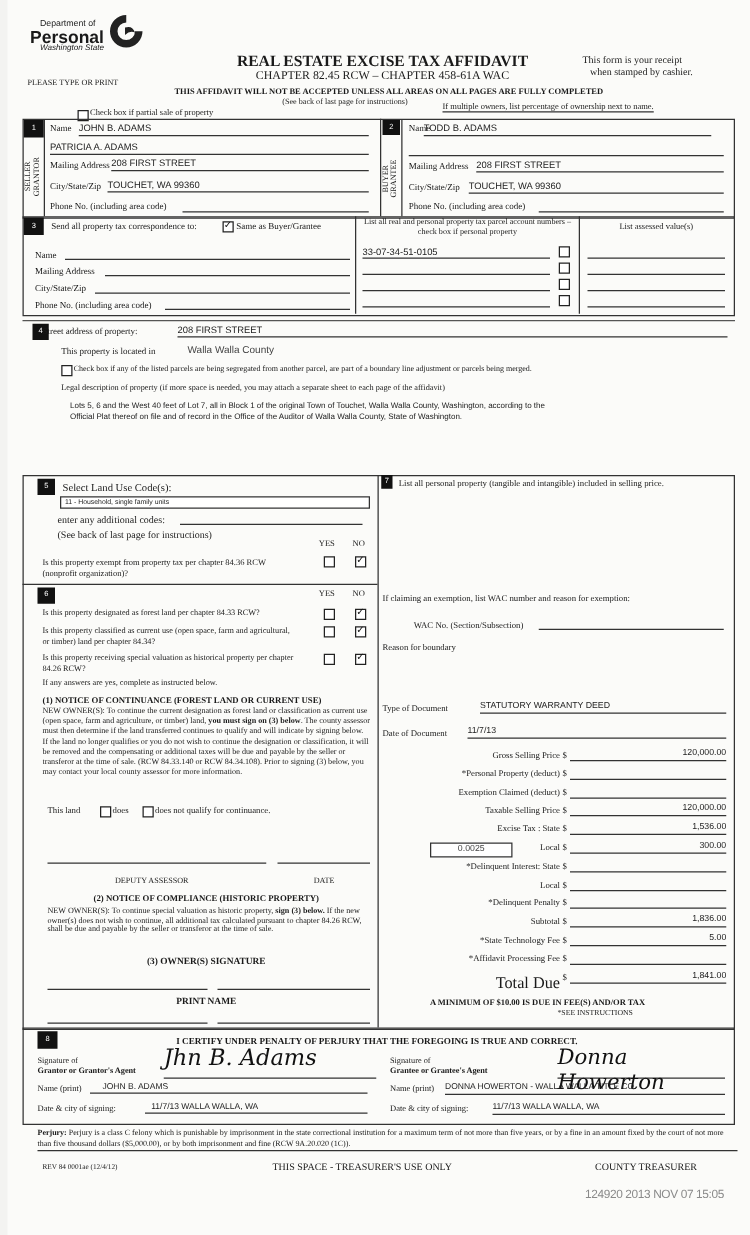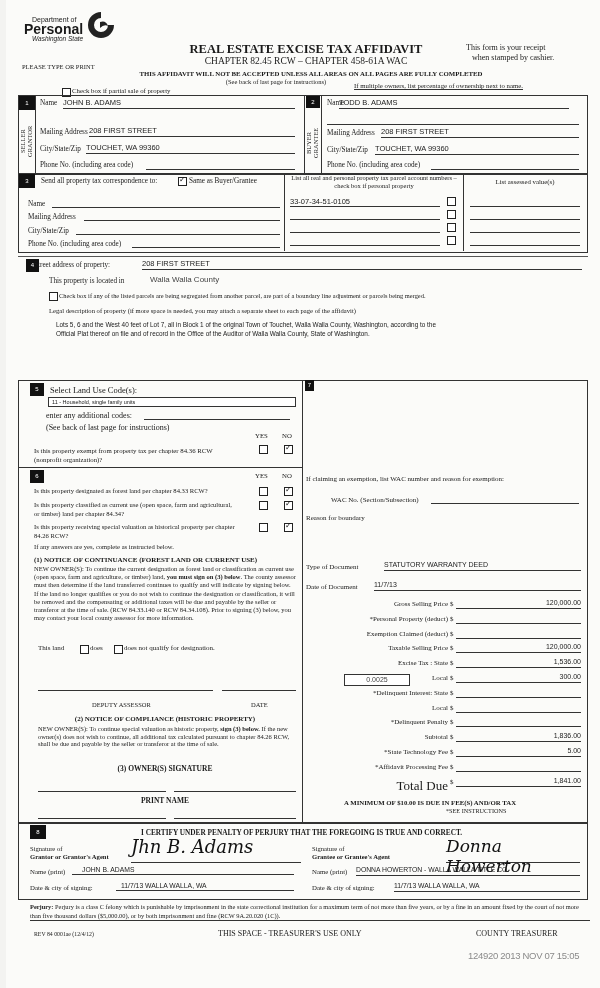--- a/index.html
+++ b/index.html
@@ -52,20 +52,21 @@
   <div class="abs" style="left:298px;top:95px;width:1px;height:78px;background:#333;"></div>
 
   <div class="abs numbox" style="left:13px;top:96px;width:16px;height:14px;line-height:14px;">1</div>
   <div class="abs" style="left:29px;top:96px;width:1px;height:77px;background:#333;"></div>
   <div class="abs vert serif" style="left:13px;top:112px;width:16px;height:58px;">
     <span>SELLER</span><br>
     <span>GRANTOR</span>
   </div>
   <div class="abs serif lbl" style="left:34px;top:99px;">Name</div>
   <div class="abs uline fill" style="left:57px;top:98px;width:232px;height:10px;">JOHN B. ADAMS</div>
+  <div class="abs uline fill" style="left:34px;top:113px;width:255px;height:10px;">PATRICIA A. ADAMS</div>
   <div class="abs serif lbl" style="left:34px;top:128px;">Mailing Address</div>
   <div class="abs uline fill" style="left:83px;top:126px;width:206px;height:10px;">208 FIRST STREET</div>
   <div class="abs serif lbl" style="left:34px;top:145px;">City/State/Zip</div>
   <div class="abs uline fill" style="left:80px;top:143px;width:209px;height:10px;">TOUCHET, WA  99360</div>
   <div class="abs serif lbl" style="left:34px;top:161px;">Phone No. (including area code)</div>
   <div class="abs uline fill" style="left:140px;top:160px;width:149px;height:9px;"></div>
 
   <div class="abs numbox" style="left:300px;top:96px;width:14px;height:12px;line-height:12px;">2</div>
   <div class="abs" style="left:315px;top:96px;width:1px;height:77px;background:#333;"></div>
   <div class="abs vert serif" style="left:299px;top:118px;width:16px;height:50px;">
@@ -165,39 +166,40 @@
   <div class="abs serif" style="left:28px;top:543px;font-size:6.6px;">If any answers are yes, complete as instructed below.</div>
   <div class="abs serif bold" style="left:28px;top:556px;font-size:7px;">(1) NOTICE OF CONTINUANCE  (FOREST LAND OR CURRENT USE)</div>
   <div class="abs serif" style="left:28px;top:565px;width:262px;font-size:6.5px;line-height:8.2px;">
     <span>NEW OWNER(S): To continue the current designation as forest land or classification as current use (open space, farm and agriculture, or timber) land,</span>
     <b>you must sign on (3) below</b><span>. The county assessor must then determine if the land transferred continues to qualify and will indicate by signing below. If the land no longer qualifies or you do not wish to continue the designation or classification, it will be removed and the compensating or additional taxes will be due and payable by the seller or transferor at the time of sale. (RCW 84.33.140 or RCW 84.34.108). Prior to signing (3) below, you may contact your local county assessor for more information.</span>
   </div>
   <div class="abs serif" style="left:32px;top:644px;font-size:7px;">This land</div>
   <span class="cb" style="left:74px;top:645px;"></span>
   <div class="abs serif" style="left:84px;top:644px;font-size:7px;">does</div>
   <span class="cb" style="left:108px;top:645px;"></span>
-  <div class="abs serif" style="left:118px;top:644px;font-size:7px;">does not qualify for designation.</div>
+  <div class="abs serif" style="left:118px;top:644px;font-size:7px;">does not qualify for continuance.</div>
 
   <div class="abs uline" style="left:32px;top:690px;width:175px;height:0;"></div>
   <div class="abs uline" style="left:216px;top:690px;width:74px;height:0;"></div>
   <div class="abs serif" style="left:86px;top:701px;font-size:6.5px;">DEPUTY ASSESSOR</div>
   <div class="abs serif" style="left:245px;top:701px;font-size:6.5px;">DATE</div>
   <div class="abs serif bold center" style="left:28px;top:715px;width:262px;font-size:7px;">(2) NOTICE OF COMPLIANCE (HISTORIC PROPERTY)</div>
   <div class="abs serif" style="left:32px;top:725px;width:262px;font-size:6.5px;line-height:7.6px;">
     <span>NEW OWNER(S): To continue special valuation as historic property,</span>
     <b>sign (3) below.</b><span> If the new owner(s) does not wish to continue, all additional tax calculated pursuant to chapter 84.26 RCW, shall be due and payable by the seller or transferor at the time of sale.</span>
   </div>
   <div class="abs serif bold center" style="left:28px;top:764px;width:262px;font-size:7.5px;">(3)  OWNER(S) SIGNATURE</div>
   <div class="abs uline" style="left:32px;top:791px;width:128px;height:0;"></div>
   <div class="abs uline" style="left:168px;top:791px;width:122px;height:0;"></div>
   <div class="abs serif bold center" style="left:28px;top:796px;width:262px;font-size:7.5px;">PRINT NAME</div>
   <div class="abs uline" style="left:32px;top:818px;width:128px;height:0;"></div>
   <div class="abs uline" style="left:168px;top:818px;width:122px;height:0;"></div>
 
   <div class="abs numbox" style="left:299px;top:380px;width:9px;height:11px;line-height:11px;">7</div>
+  <div class="abs serif" style="left:313px;top:381px;width:262px;font-size:7px;line-height:12px;">List all  personal property (tangible and intangible) included in selling price.</div>
   <div class="abs" style="left:300px;top:400px;width:270px;height:68px;"></div>
   <div class="abs serif" style="left:300px;top:475px;font-size:7px;">If claiming an exemption, list WAC number and reason for exemption:</div>
   <div class="abs serif" style="left:300px;top:496px;font-size:7px;margin-left:25px;">WAC No. (Section/Subsection)</div>
   <div class="abs uline" style="left:425px;top:494px;width:148px;height:9px;"></div>
   <div class="abs serif" style="left:300px;top:514px;font-size:7px;">Reason for boundary</div>
   <div class="abs" style="left:300px;top:525px;width:270px;height:30px;"></div>
 
   <div class="abs serif" style="left:300px;top:563px;font-size:7px;">Type of Document</div>
   <div class="abs uline fill" style="left:378px;top:561px;width:197px;height:9px;font-size:7px;">STATUTORY WARRANTY DEED</div>
   <div class="abs serif" style="left:300px;top:583px;font-size:7px;">Date of Document</div>

